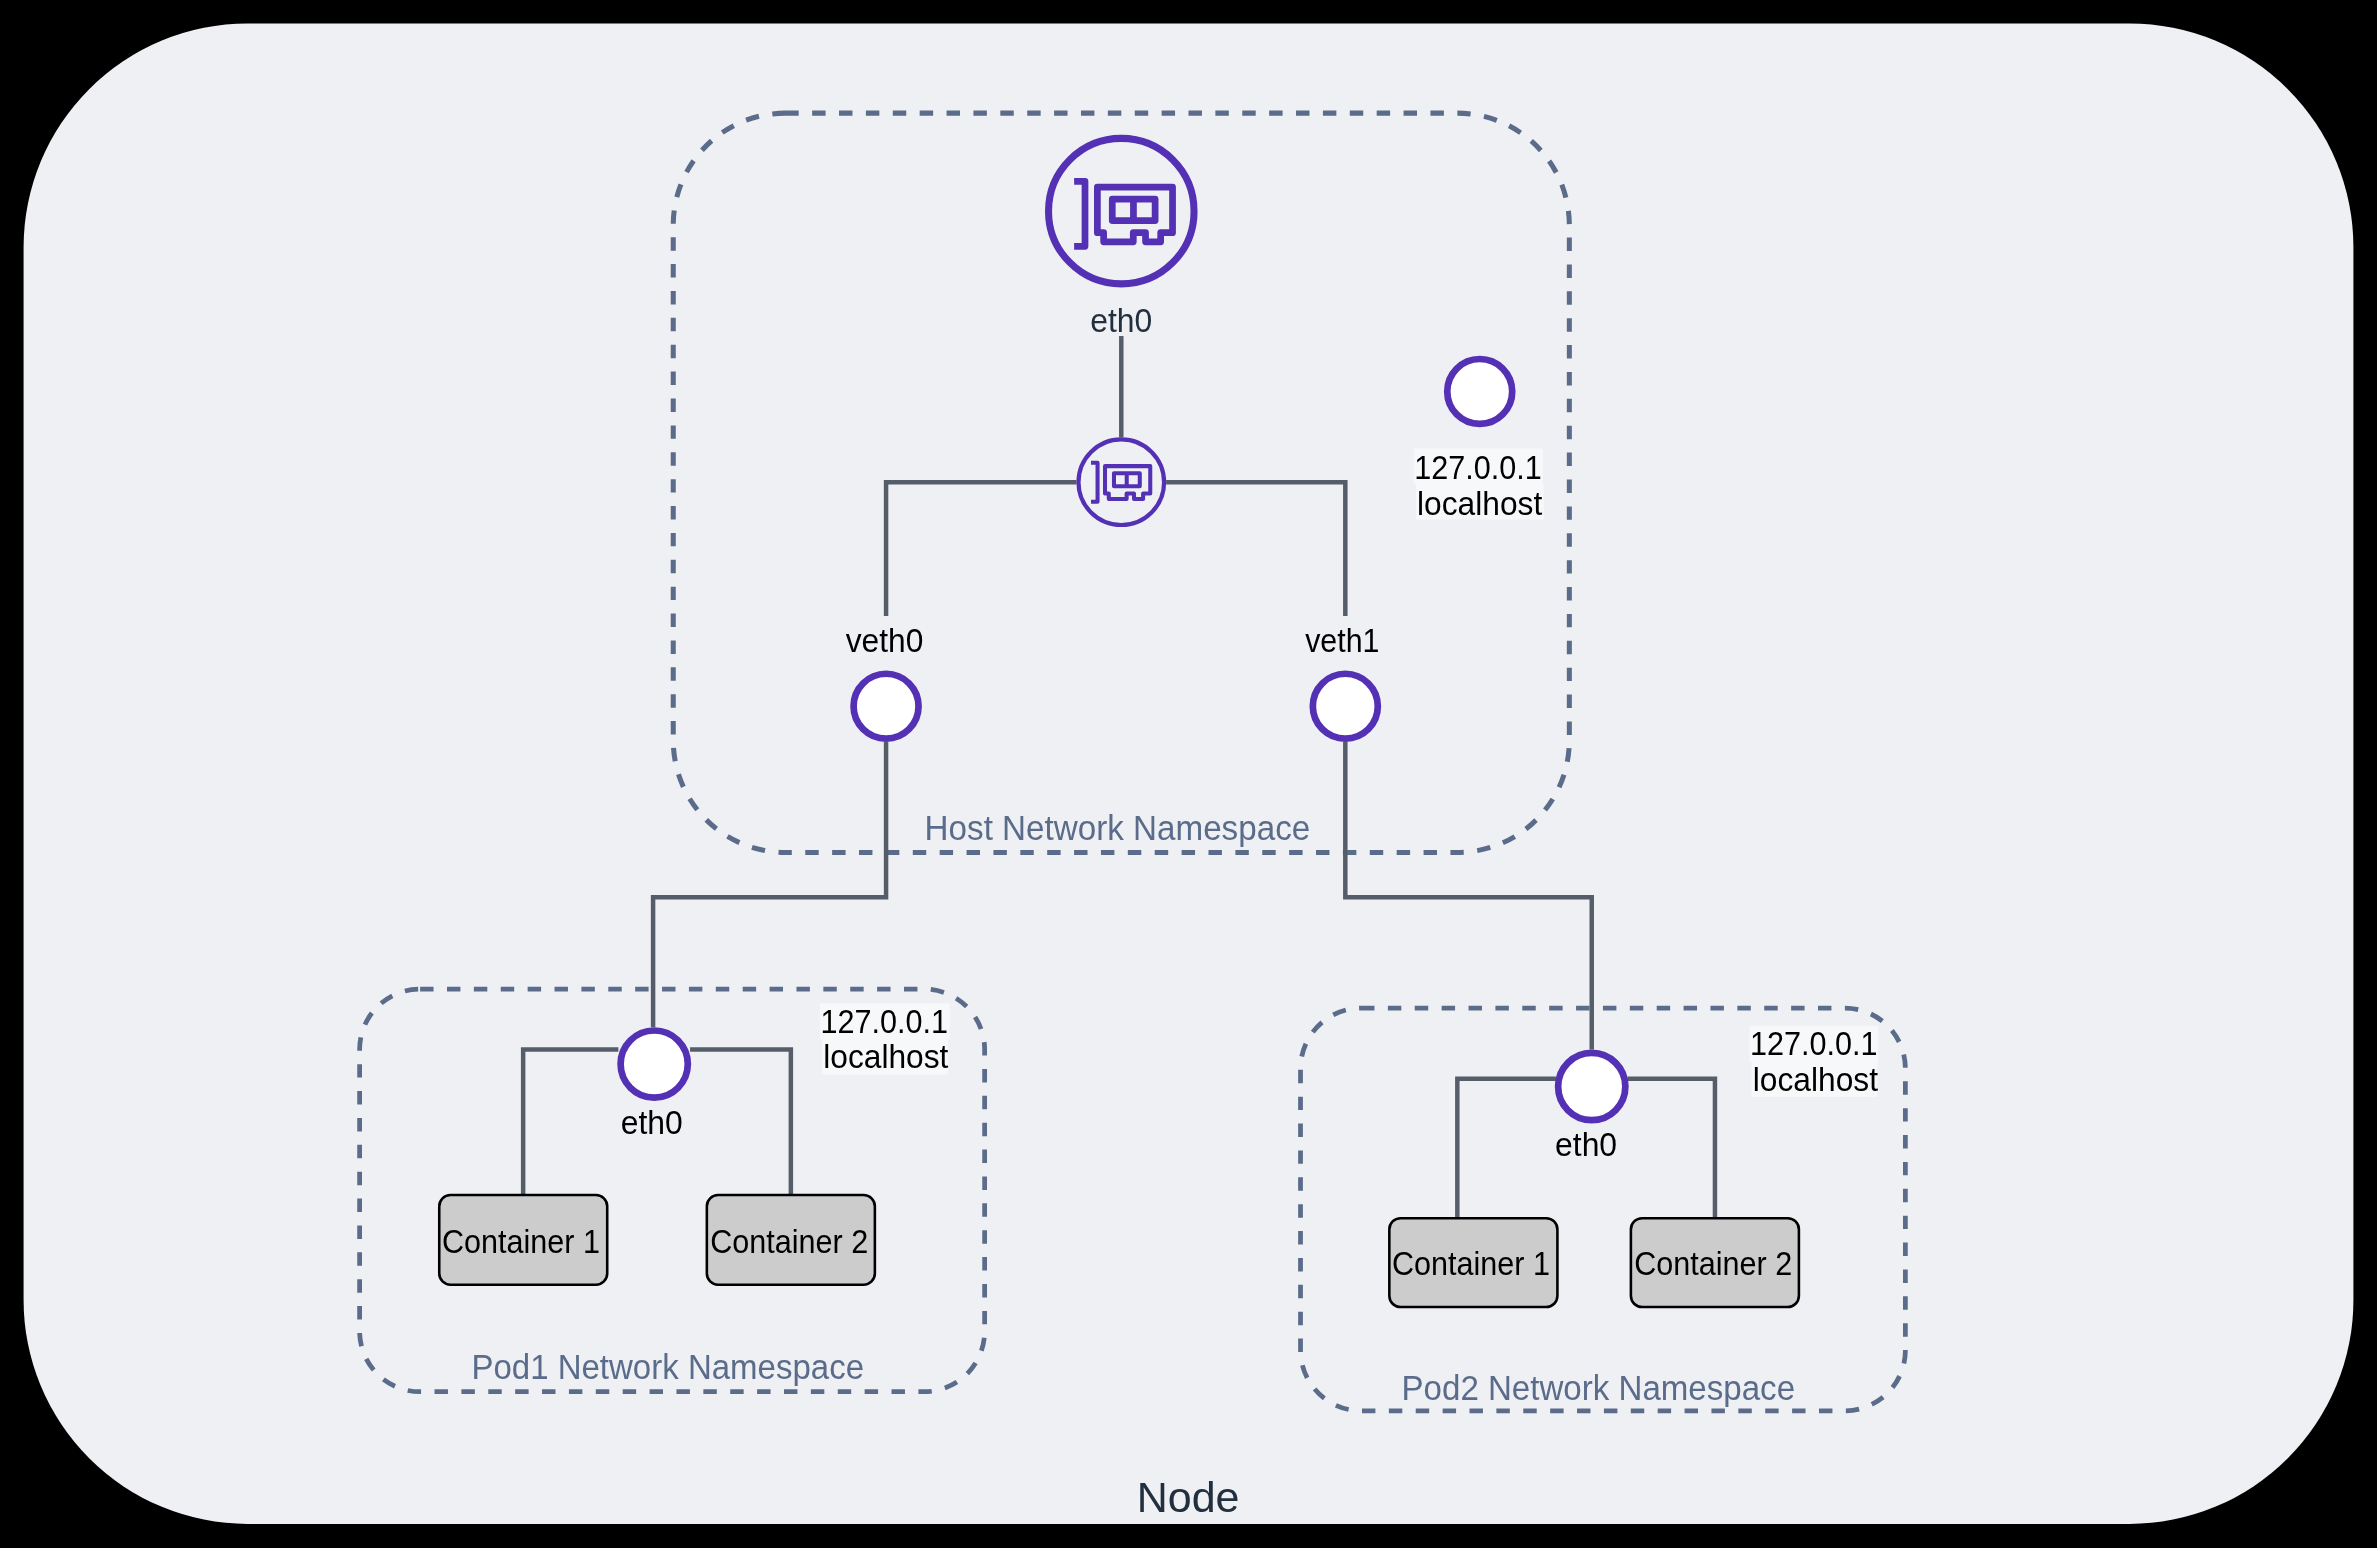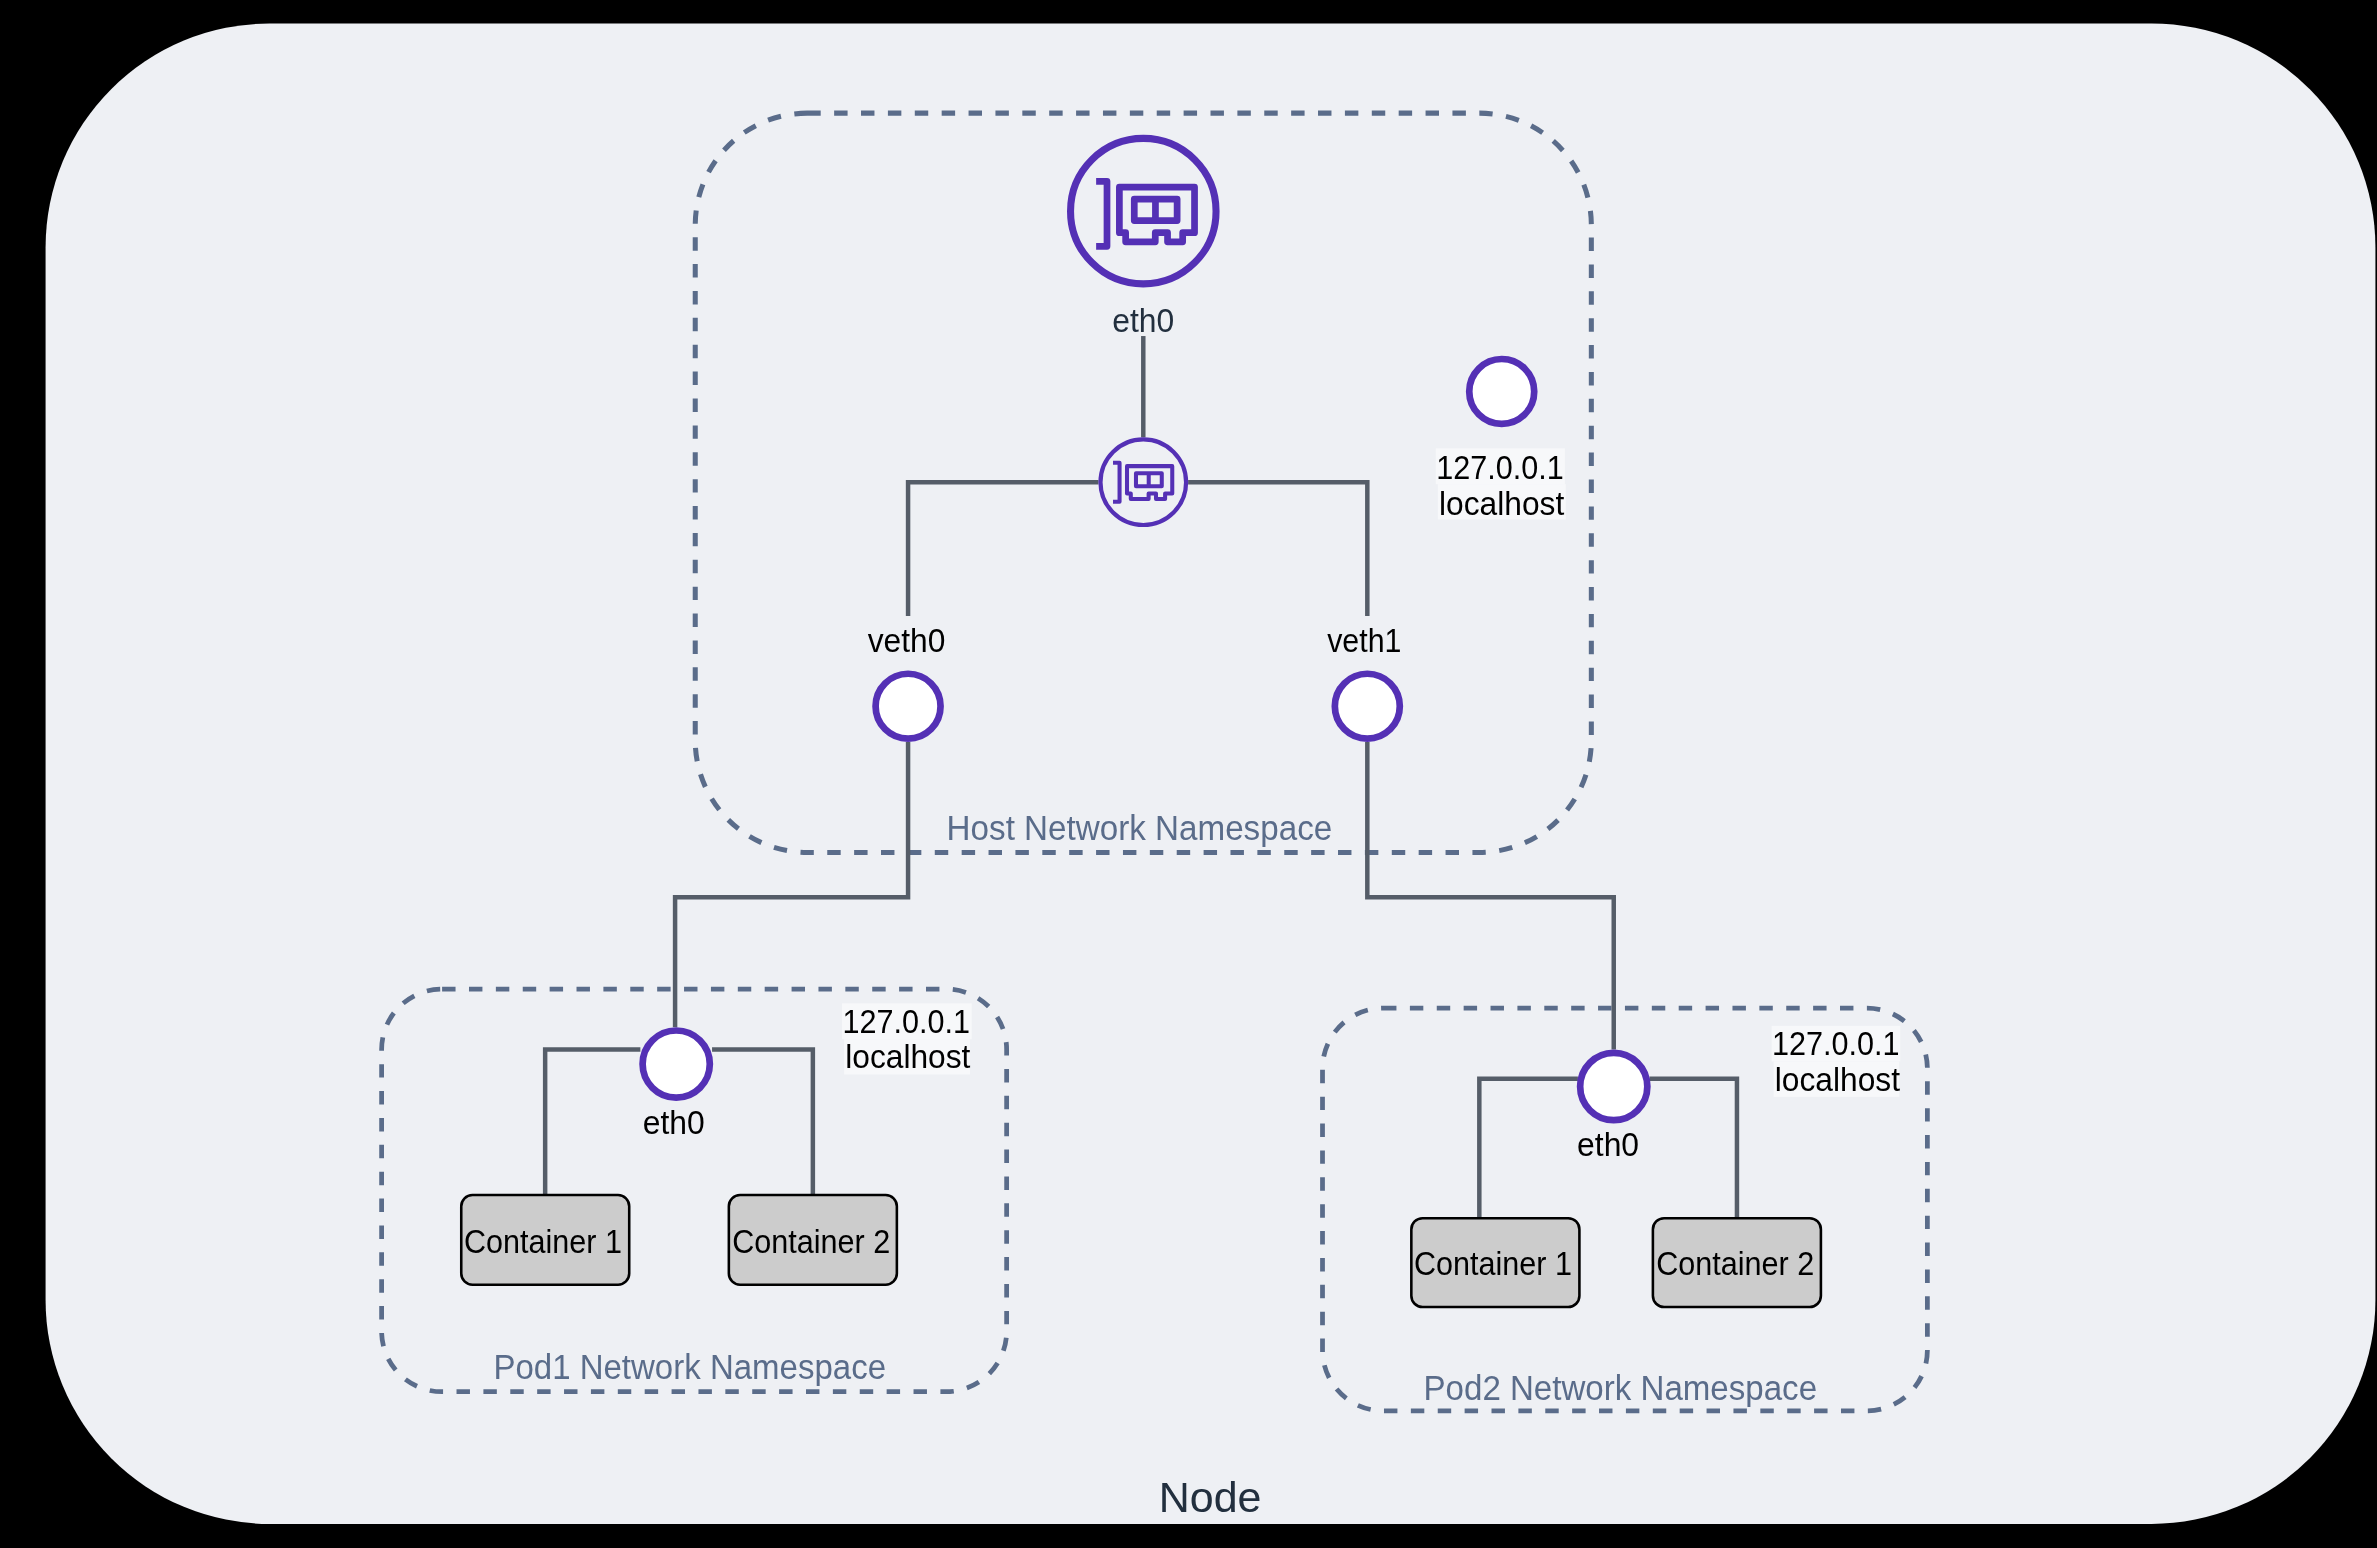--- a/index.html
+++ b/index.html
@@ -1,18 +1,18 @@
 <!DOCTYPE html>
 <html style="font-size:9px"><head>
 <meta charset="utf-8">
 <style>
   html,body{margin:0;padding:0;background:#000;}
   body{width:2377px;height:1548px;overflow:hidden;
        font-family:"Liberation Sans","DejaVu Sans",sans-serif;}
-  #stage{position:relative;width:2195px;height:1548px;margin-left:22px;}
+  #stage{position:relative;width:2195px;height:1548px;}
   svg#diagram{position:absolute;left:0;top:0;width:2377px;height:1548px;display:block;}
   #diagram text{font-family:"Liberation Sans","DejaVu Sans",sans-serif;
                 white-space:pre;}
 </style>
 </head>
 <body>
 
 <div id="stage">
 <svg id="diagram" viewBox="0 0 4244 2764" xmlns="http://www.w3.org/2000/svg">
   <defs>

